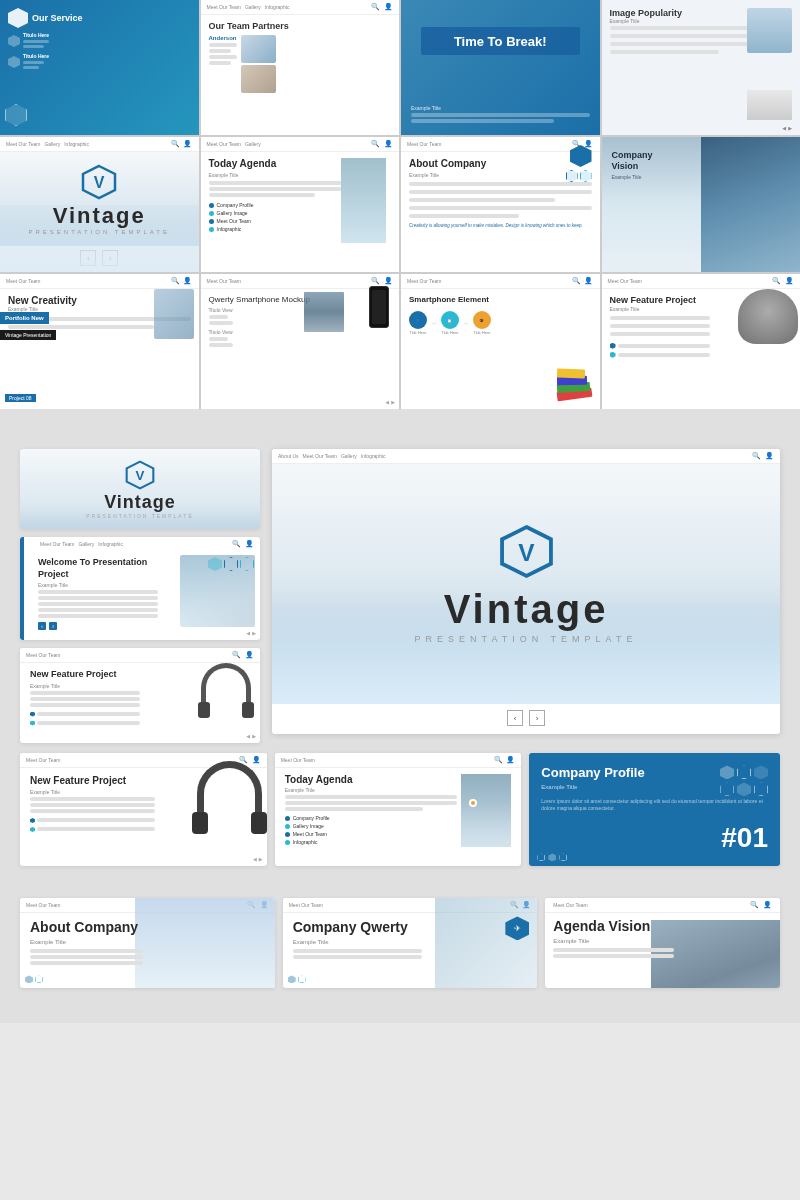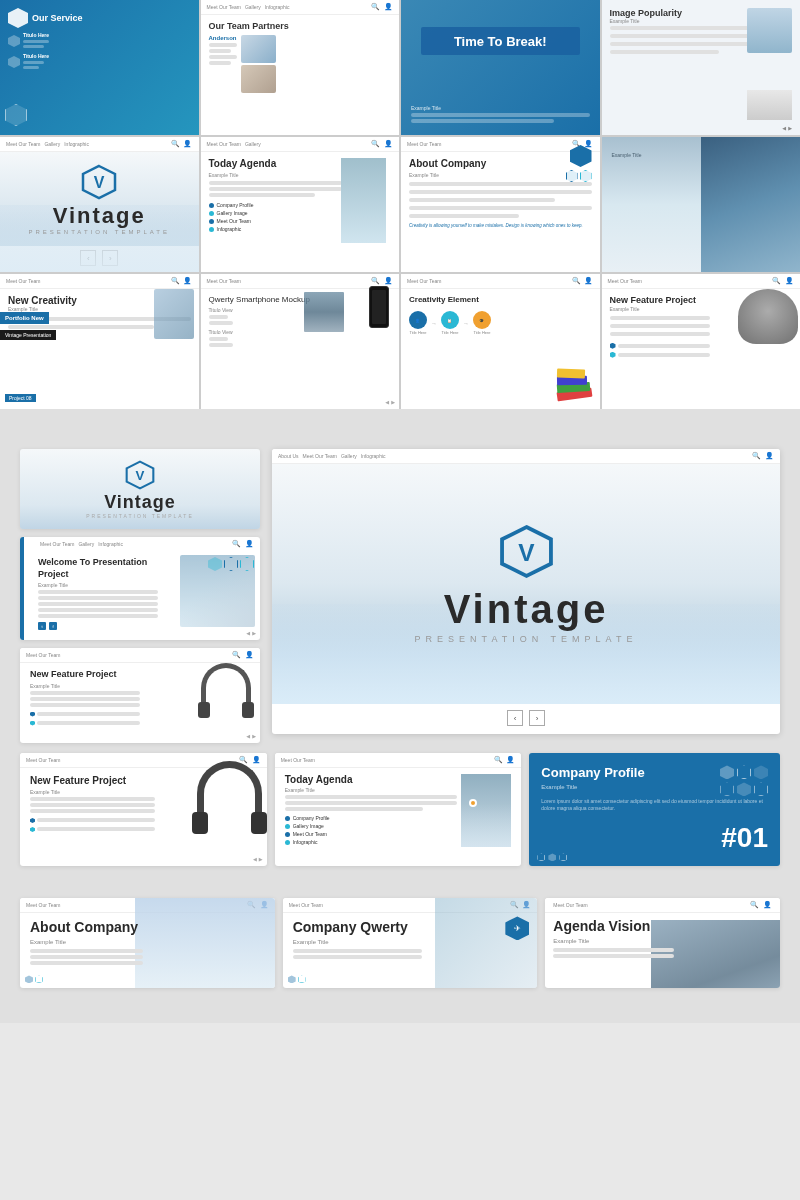--- a/index.html
+++ b/index.html
@@ -537,20 +537,21 @@
       <div style="display:flex;gap:2px;">
         <div class="deco-hex" style="width:12px;height:12px;background:#e0f0f8;border:1px solid #1a6fa8;"></div>
         <div class="deco-hex" style="width:12px;height:12px;background:#e0f0f8;border:1px solid #2ab8d4;"></div>
       </div>
     </div>
   </div>
 
   <div class="slide-cell" style="grid-row:2;grid-column:4;padding:0;overflow:hidden;background:linear-gradient(180deg,#a8c0d0 0%,#d8e8f0 50%,#e8f0f5 100%);">
     <div style="position:absolute;right:0;top:0;width:50%;height:100%;background:linear-gradient(160deg,#3a6080 0%,#6090b0 50%,#90b5cc 100%);"></div>
     <div style="position:absolute;left:5px;top:8px;right:0;padding:5px;">
+      <div style="font-size:9px;font-weight:bold;color:#1a2a3a;line-height:1.2;">Company<br>Vision</div>
       <div style="font-size:5px;color:#4a6070;margin-top:2px;">Example Title</div>
     </div>
   </div>
 
   <div class="slide-cell cell-new-portfolio" style="grid-row:3;grid-column:1;overflow:hidden;">
     <div class="slide-nav-bar" style="margin:-8px -8px 6px -8px;">
       <span class="nav-item-sm">Meet Our Team</span>
       <div class="nav-spacer"></div>
       <span class="nav-icon-sm">🔍</span>
       <span class="nav-icon-sm">👤</span>
@@ -597,21 +598,21 @@
     </div>
   </div>
 
   <div class="slide-cell cell-infographic" style="grid-row:3;grid-column:3;">
     <div class="slide-nav-bar" style="margin:-8px -8px 6px -8px;">
       <span class="nav-item-sm">Meet Our Team</span>
       <div class="nav-spacer"></div>
       <span class="nav-icon-sm">🔍</span>
       <span class="nav-icon-sm">👤</span>
     </div>
-    <span style="font-size:8px;font-weight:bold;color:#2a2a2a;display:block;margin-bottom:3px;">Creativity Element</span>
+    <span style="font-size:8px;font-weight:bold;color:#2a2a2a;display:block;margin-bottom:3px;">Smartphone Element</span>
     <div class="infographic-flow">
       <div class="flow-node">
         <div class="flow-circle" style="background:#1a6fa8;">
             <span style="font-size:4px;color:#fff;">👤</span>
           </div>
         <div class="flow-label">Title Here</div>
       </div>
       <div class="flow-arrow">→</div>
       <div class="flow-node">
         <div class="flow-circle" style="background:#2ab8d4;">

